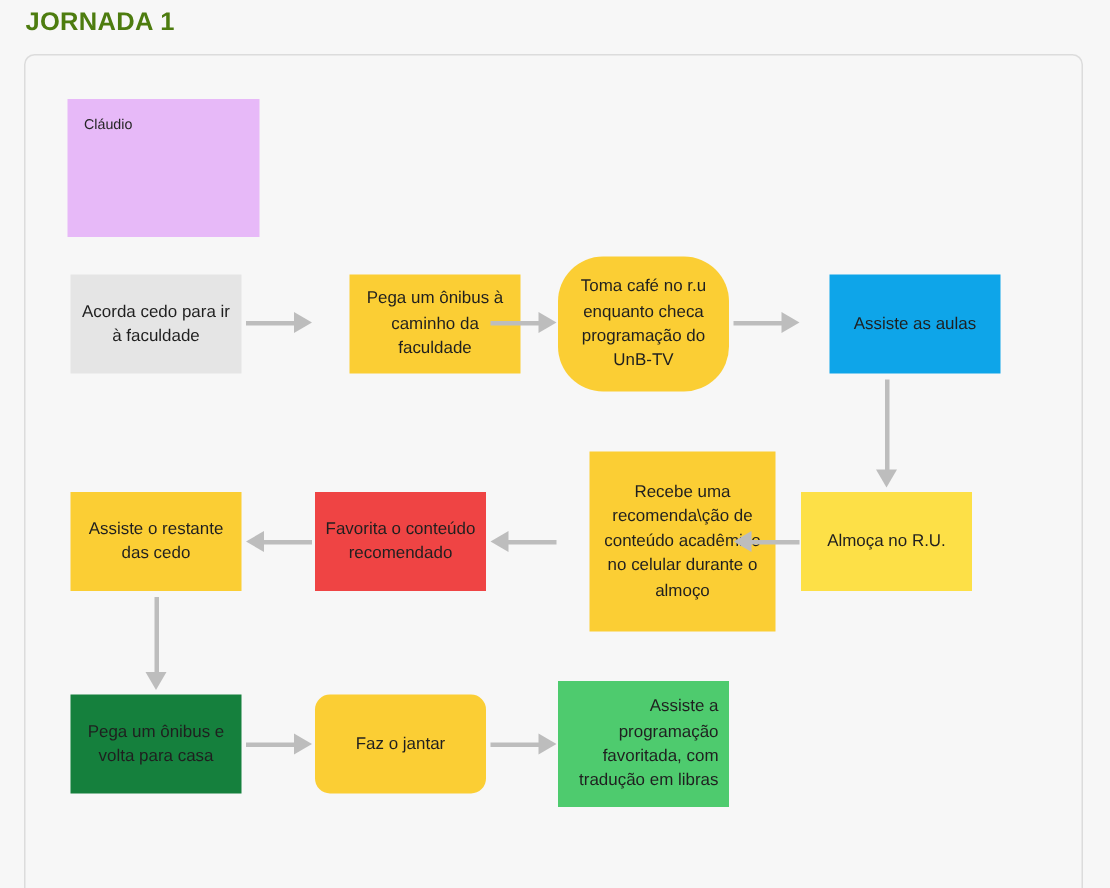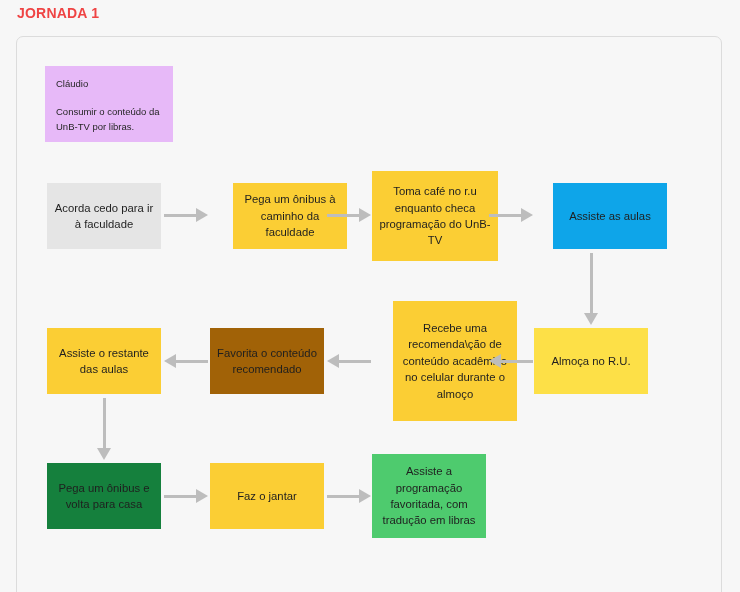--- a/index.html
+++ b/index.html
@@ -13,24 +13,24 @@
     position: relative;
     overflow: hidden;
     font-family: "Liberation Sans", sans-serif;
     color: #202124;
   }
 
   #page-title {
     position: absolute;
     left: 17px;
     top: 5px;
-    font-size: 14px;
+    font-size: 17px;
     font-weight: bold;
     letter-spacing: 0.2px;
-    color: #ef4444;
+    color: #4d7c0f;
   }
 
   #canvas-panel {
     position: absolute;
     left: 16px;
     top: 36px;
     width: 706px;
     height: 575px;
     background: #f7f7f7;
     border: 1px solid #dcdcdc;
@@ -45,21 +45,21 @@
     align-items: center;
     justify-content: center;
     text-align: center;
     padding: 4px 7px;
     font-size: 11.3px;
     line-height: 1.45;
     color: #1f1f1f;
     white-space: pre-wrap;
   }
   .node.yellow { background: #fbce34; }
-  .node.green  { background: #4ecb6e; }
+  .node.green  { background: #4ecb6e; text-align: right; }
 
   .sticky {
     position: absolute;
     box-sizing: border-box;
     background: #e7b9f8;
     padding: 11px 11px;
     font-size: 9.5px;
     line-height: 1.5;
     color: #262626;
   }
@@ -99,36 +99,35 @@
     border-top: 12px solid #bdbdbd;
   }
 </style>
 </head>
 <body>
 
 <div id="page-title">JORNADA 1</div>
 
 <div id="canvas-panel">
 
-  <div class="sticky" style="left:28px; top:29px; width:128px; height:76px;">
+  <div class="sticky" style="left:28px; top:29px; width:128px; height:92px;">
     <div class="persona-name">Cláudio</div>
-    <div>Consumir o conteúdo da UnB-TV por libras.</div>
   </div>
 
   <div id="nodes-layer">
       <div class="node yellow" style="left: 30px; top: 146px; width: 114px; height: 66px; background: #e5e5e5;">Acorda cedo para ir à faculdade</div>
       <div class="node yellow" style="left: 193px; top: 146px; width: 114px; height: 66px; background: rgb(251, 206, 52); margin-left: 23px;">Pega um ônibus à caminho da faculdade</div>
-      <div class="node yellow" style="left: 355px; top: 134px; width: 126px; height: 90px; background: rgb(251, 206, 52);">Toma café no r.u enquanto checa programação do UnB-TV</div>
+      <div class="node yellow" style="left: 355px; top: 134px; width: 114px; height: 90px; background: rgb(251, 206, 52); border-radius: 30px;">Toma café no r.u enquanto checa programação do UnB-TV</div>
       <div class="node yellow" style="left: 536px; top: 146px; width: 114px; height: 66px; background: #0ea5e9;">Assiste as aulas</div>
       <div class="node yellow" style="left: 517px; top: 291px; width: 114px; height: 66px; background: #fde047;">Almoça no R.U.</div>
       <div class="node yellow" style="left: 376px; top: 264px; width: 124px; height: 120px; background: rgb(251, 206, 52);">Recebe uma recomenda\ção de conteúdo acadêmico  no celular durante o almoço</div>
-      <div class="node yellow" style="left: 193px; top: 291px; width: 114px; height: 66px; background: #a16207;">Favorita o conteúdo recomendado</div>
-      <div class="node yellow" style="left: 30px; top: 291px; width: 114px; height: 66px; background: rgb(251, 206, 52);">Assiste o restante das aulas</div>
+      <div class="node yellow" style="left: 193px; top: 291px; width: 114px; height: 66px; background: #ef4444;">Favorita o conteúdo recomendado</div>
+      <div class="node yellow" style="left: 30px; top: 291px; width: 114px; height: 66px; background: rgb(251, 206, 52);">Assiste o restante das cedo</div>
       <div class="node yellow" style="left: 30px; top: 426px; width: 114px; height: 66px; background: #15803d;">Pega um ônibus e volta para casa</div>
-      <div class="node yellow" style="left: 193px; top: 426px; width: 114px; height: 66px; background: rgb(251, 206, 52);">Faz o jantar</div>
+      <div class="node yellow" style="left: 193px; top: 426px; width: 114px; height: 66px; background: rgb(251, 206, 52); border-radius: 10px;">Faz o jantar</div>
       <div class="node green" style="left: 355px; top: 417px; width: 114px; height: 84px; background: rgb(78, 203, 110);">Assiste a programação favoritada, com tradução em libras</div>
     </div>
   <div id="connectors-layer">
       <div class="arrow right" style="left: 147px; top: 169px; width: 44px; height: 18px;">
         <div class="shaft" style="width: 34px;"></div>
         <div class="head"></div>
       </div>
       <div class="arrow right" style="left: 310px; top: 169px; width: 44px; height: 18px;">
         <div class="shaft" style="width: 34px;"></div>
         <div class="head"></div>

